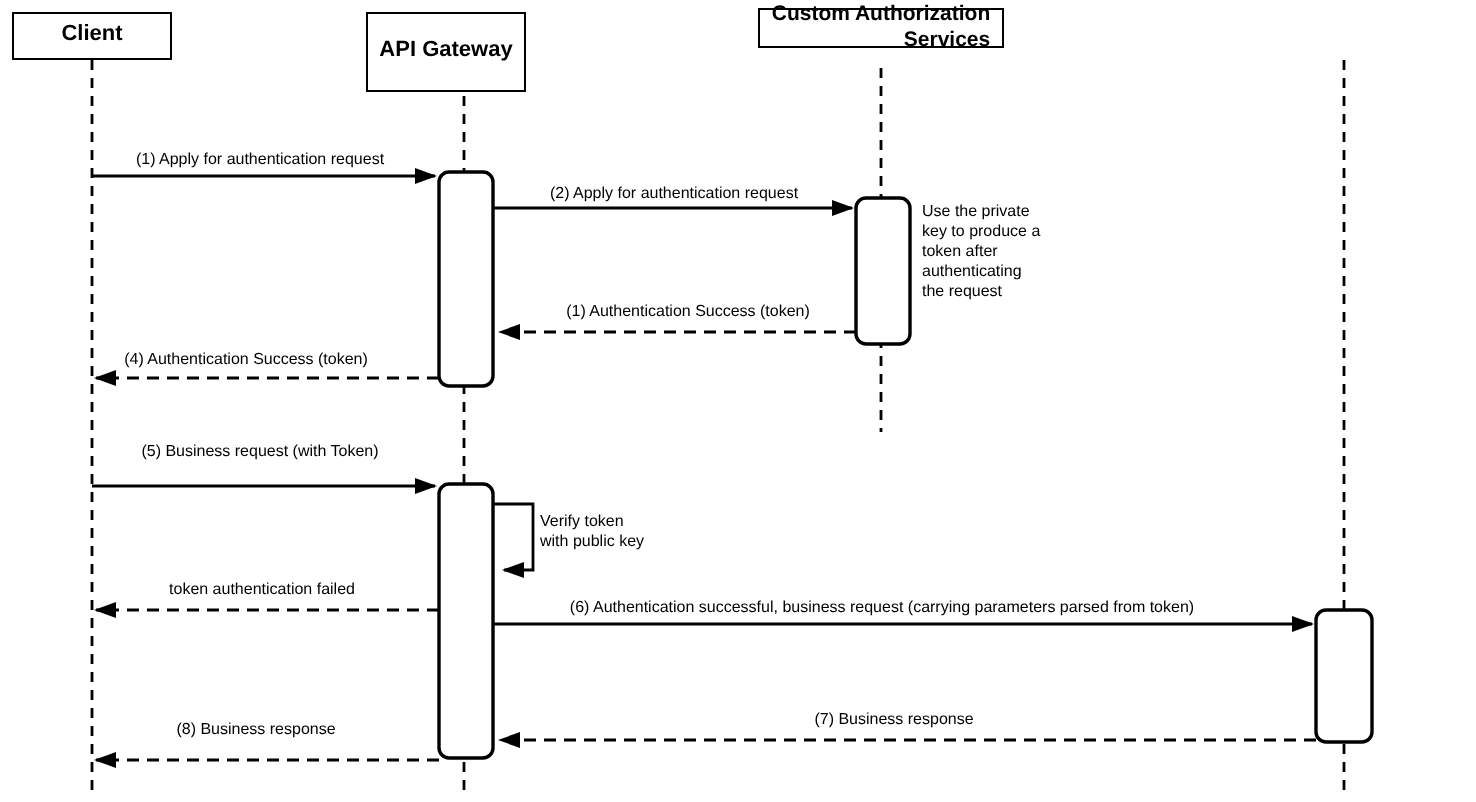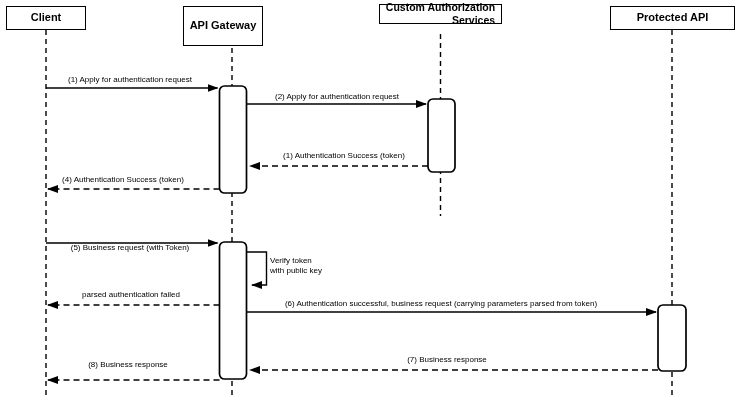--- a/index.html
+++ b/index.html
@@ -87,30 +87,32 @@
   <div class="pbox" style="left:6px;top:6px;width:80px;height:24px">
     <span>Client</span>
   </div>
   <div class="pbox" style="left:183px;top:6px;width:80px;height:40px">
     <span>API Gateway</span>
   </div>
   <div class="pbox two-line" style="left:379px;top:4px;width:123px;height:20px">
     <span>Custom Authorization
 Services</span>
   </div>
-  <div class="pbox" style="left:610px;top:6px;width:125px;height:24px">
-    <span>Protected API</span>
-  </div>
 
   <div class="msg" style="left:130px;top:76px">(1) Apply for authentication request</div>
   <div class="msg" style="left:337px;top:93px">(2) Apply for authentication request</div>
   <div class="msg" style="left:344px;top:152px">(1) Authentication Success (token)</div>
   <div class="msg" style="left:123px;top:176px">(4) Authentication Success (token)</div>
-  <div class="msg" style="left:130px;top:244px">(5) Business request (with Token)</div>
+  <div class="msg" style="left:130px;top:222px">(5) Business request (with Token)</div>
   <div class="msg block" style="left:270px;top:256px">Verify token
 with public key</div>
-  <div class="msg" style="left:131px;top:291px">parsed authentication failed</div>
+  <div class="msg" style="left:131px;top:291px">token authentication failed</div>
   <div class="msg" style="left:441px;top:300px">(6) Authentication successful, business request (carrying parameters parsed from token)</div>
   <div class="msg" style="left:447px;top:356px">(7) Business response</div>
   <div class="msg" style="left:128px;top:361px">(8) Business response</div>
 
+  <div class="msg block" style="left:461px;top:101px">Use the private
+key to produce a
+token after
+authenticating
+the request</div>
 
 </div>
 
 </body></html>

